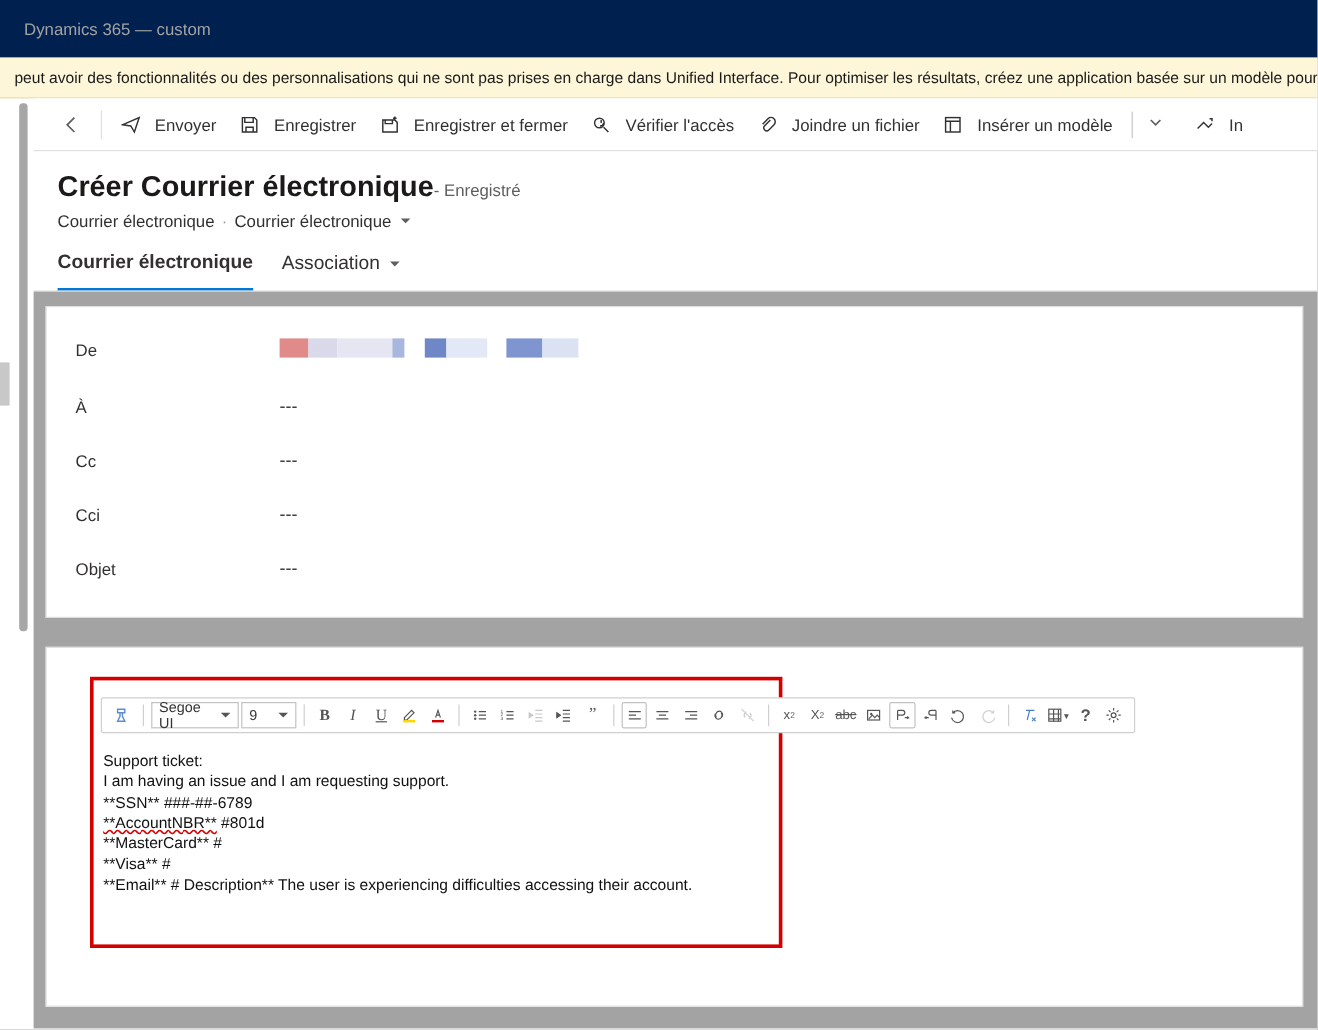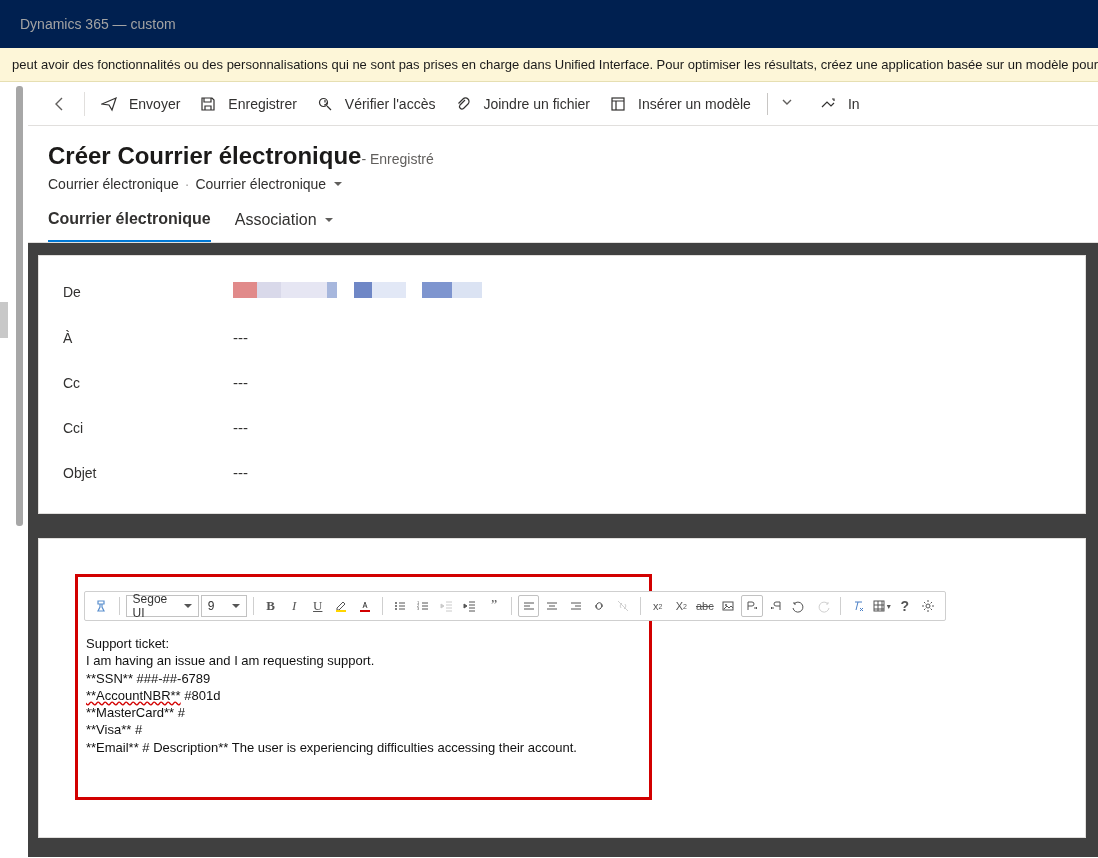--- a/index.html
+++ b/index.html
@@ -117,35 +117,35 @@
       font-size: 16px;
       color: #323130;
       cursor: pointer;
       display: flex; align-items: center; gap: 6px;
     }
     .tab.active { border-bottom: 2px solid #0078d4; font-weight: 600; }
 
     .form-canvas {
       flex: 1;
       overflow-y: auto;
-      background: #404040;
+      background: #a3a3a3;
       padding: 12px 0 0 10px;
     }
 
     .form-section {
       background: #fff;
       border: 1px solid #e1dfdd;
       margin: 0 12px 24px 0;
       padding: 12px 24px 18px;
     }
     .body-section {
       background: #fff;
       border: 1px solid #e1dfdd;
       margin: 0 12px 0 0;
-      padding: 35px 0 0 36px;
+      padding: 24px 0 0 36px;
       min-height: 300px;
     }
 
     .field-row {
       display: flex;
       padding: 14px 0;
       align-items: center;
     }
     .field-label {
       width: 170px;
@@ -265,20 +265,26 @@
         <span>Envoyer</span>
       </div>
 
       <div class="cmd-btn">
         <svg viewBox="0 0 16 16">
             <path d="M2 2h10l2 2v10H2z M4 2v4h7V2 M5 14v-4h6v4" stroke="currentColor" stroke-width="1.2" fill="none"></path>
           </svg>
         <span>Enregistrer</span>
       </div>
 
+      <div class="cmd-btn">
+        <svg viewBox="0 0 16 16">
+            <path d="M2 4h10l2 2v8H2z M4 4v3h6V4 M12 1v3 M10.5 2.5h3" stroke="currentColor" stroke-width="1.2" fill="none"></path>
+          </svg>
+        <span>Enregistrer et fermer</span>
+      </div>
 
 
       <div class="cmd-btn">
         <svg viewBox="0 0 16 16">
             <circle cx="6.5" cy="6.5" r="4" stroke="currentColor" stroke-width="1.2" fill="none"></circle>
             <path d="M10 10l4 4 M8 6.5V4 M7 9a3 3 0 0 0 3-2.5" stroke="currentColor" stroke-width="1.2" fill="none"></path>
           </svg>
         <span>Vérifier l'accès</span>
       </div>
 

